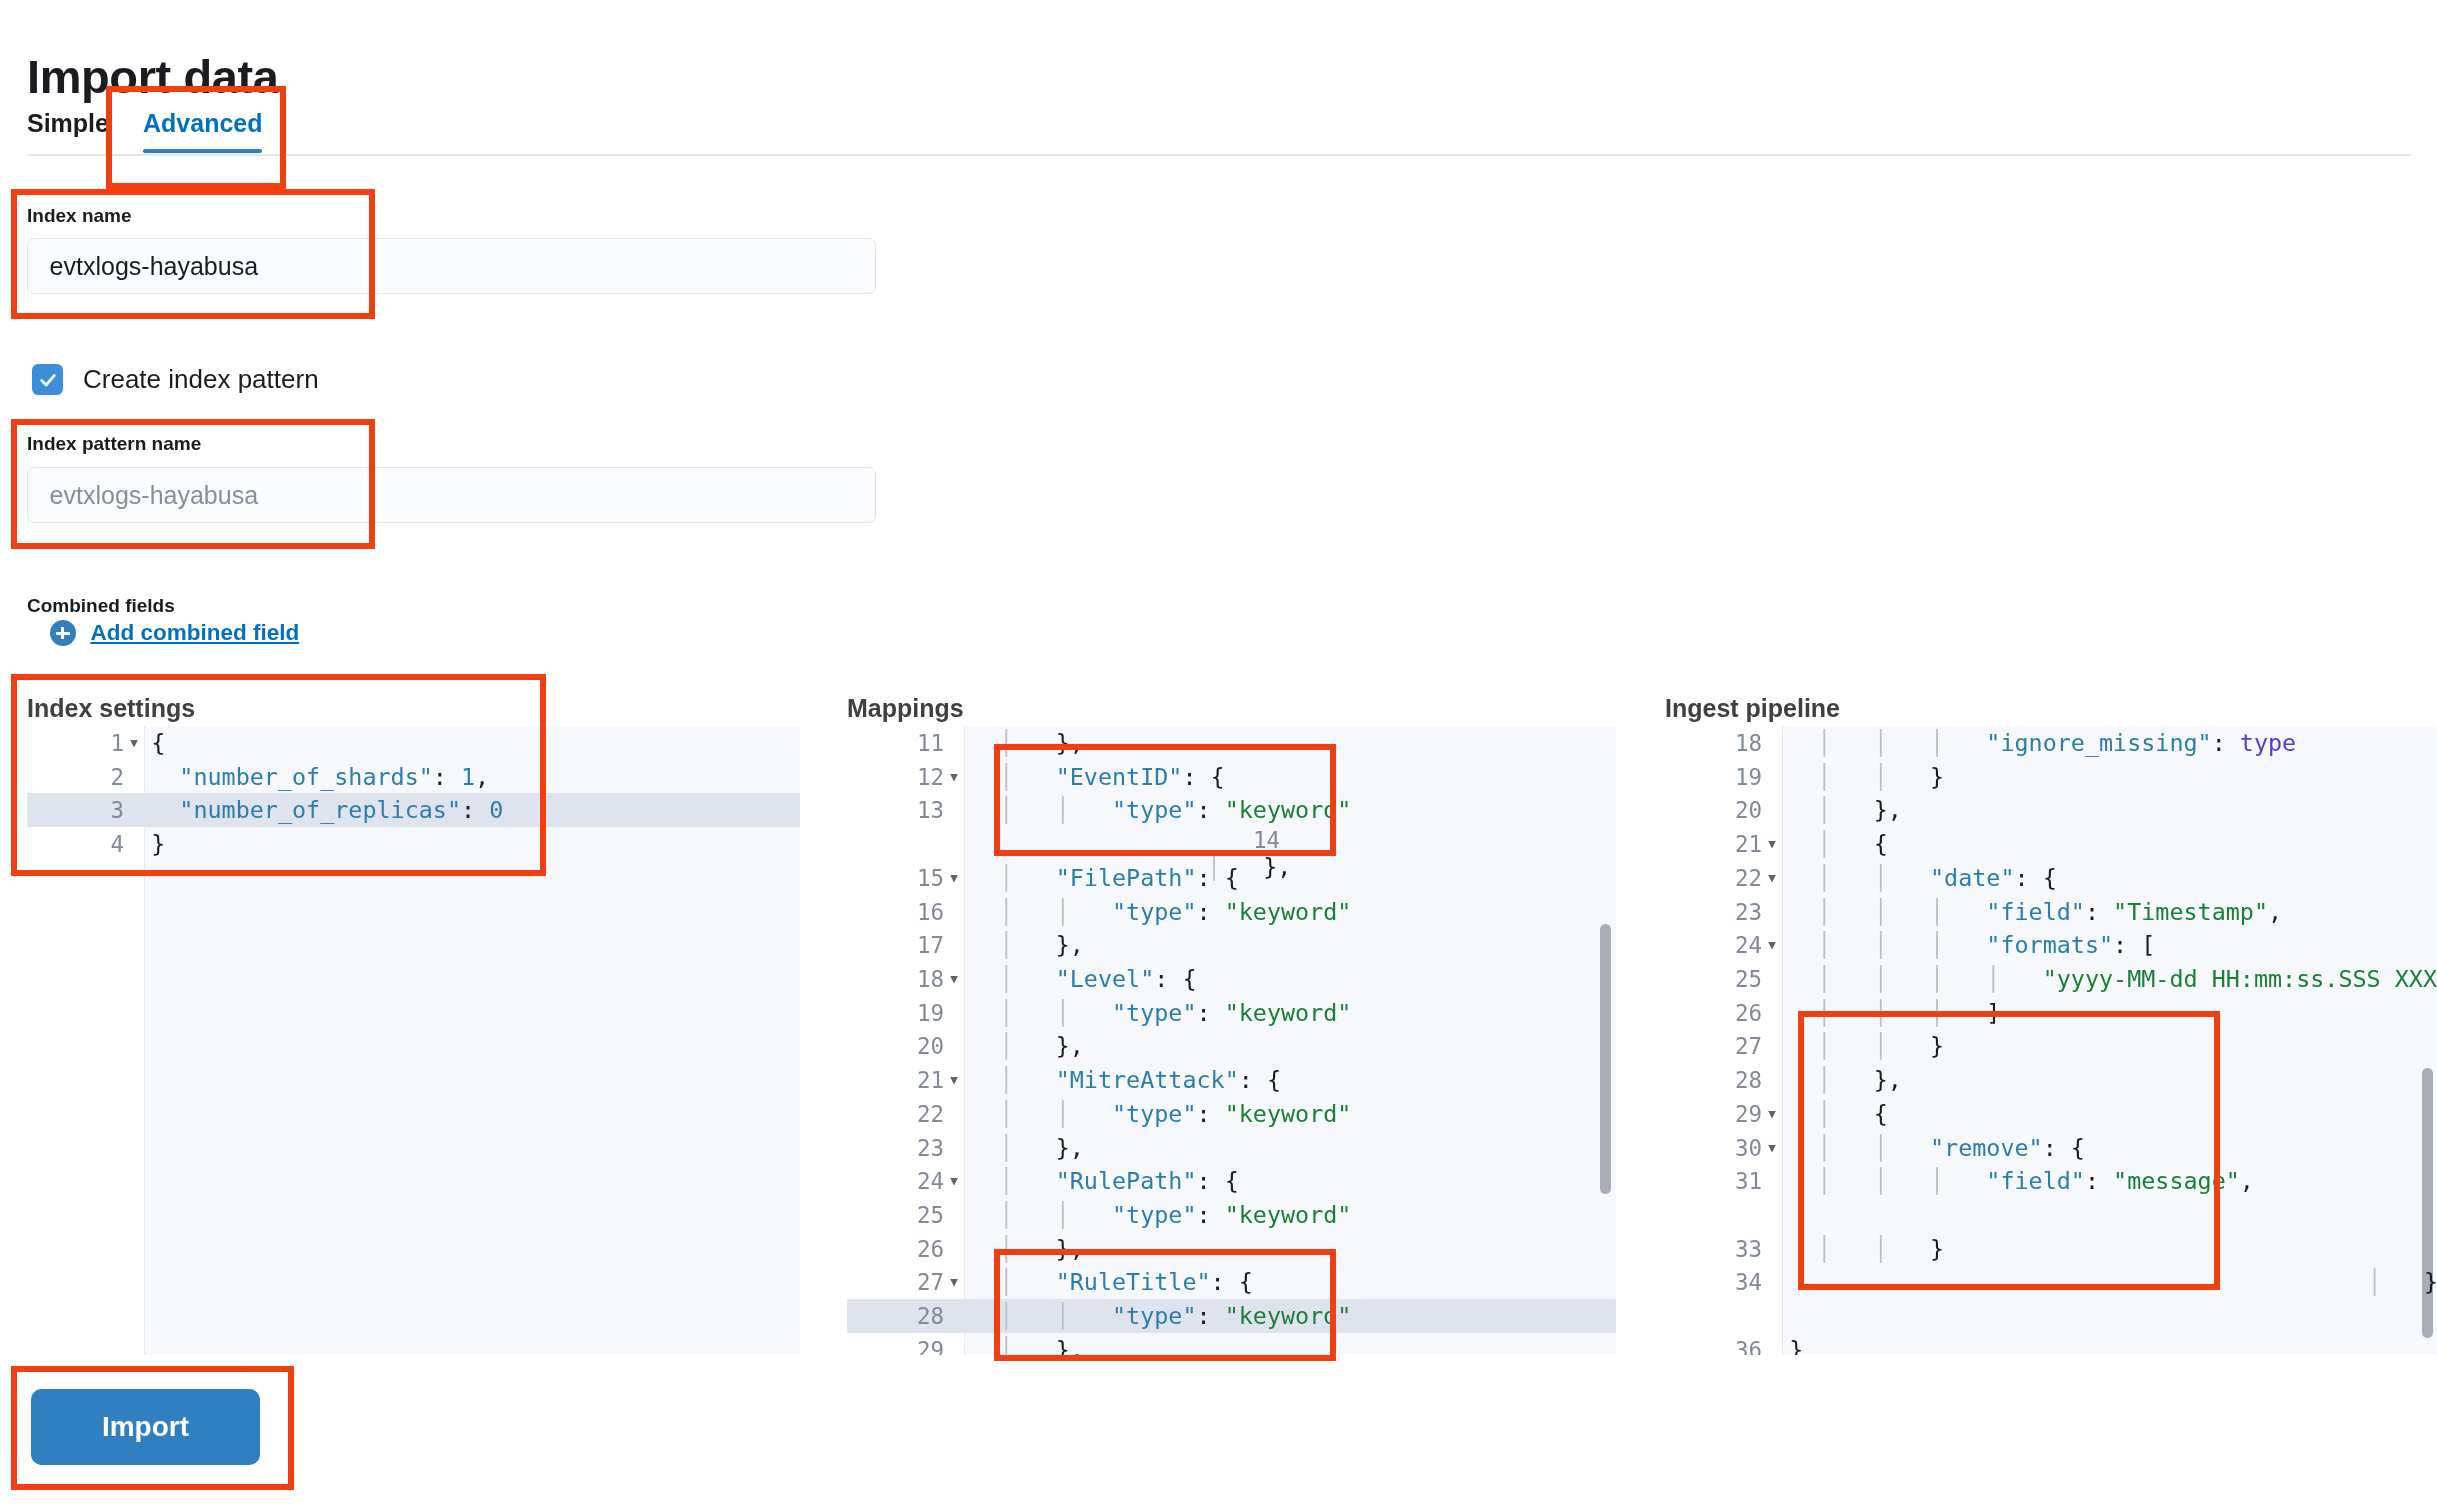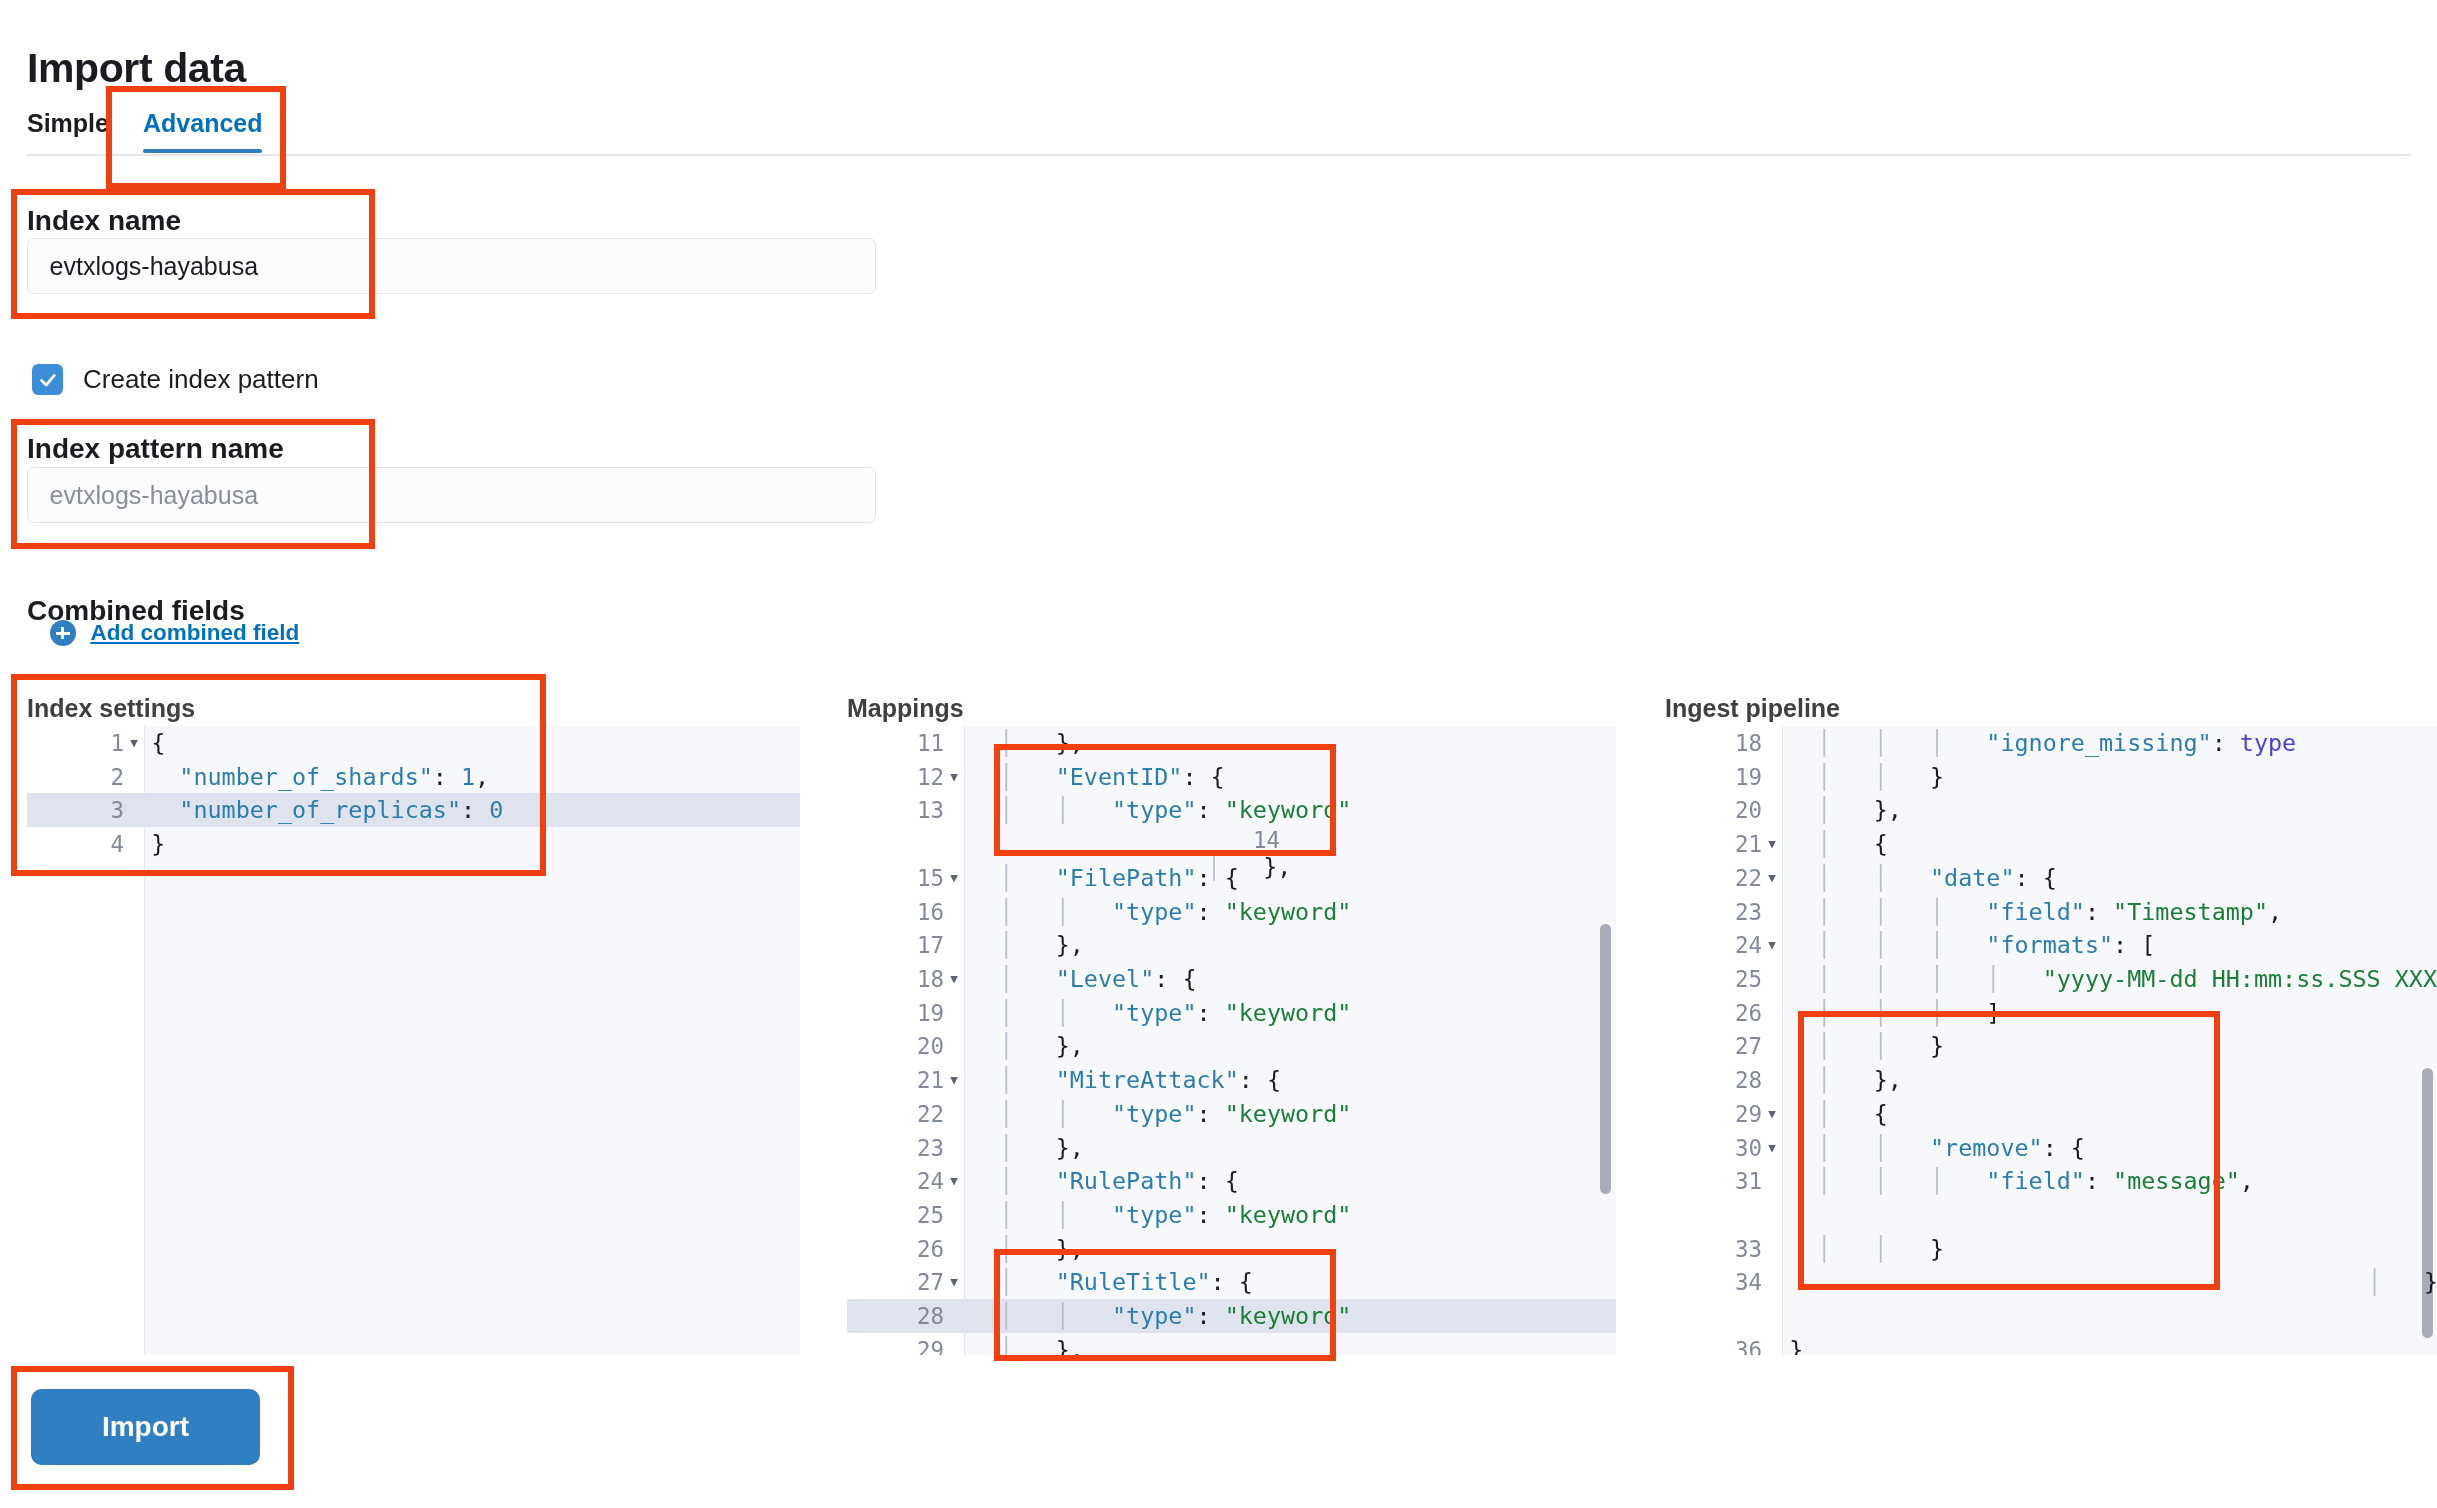--- a/index.html
+++ b/index.html
@@ -11,21 +11,21 @@
     position: relative;
     font-family: "Liberation Sans", sans-serif;
     color: #343741;
     overflow: hidden;
   }
 
   
   .page-title {
     position: absolute;
     left: 27px; top: 18px;
-    font-size: 41px;
+    font-size: 47px;
     font-weight: 700;
     letter-spacing: -0.4px;
     color: #1a1c21;
   }
 
   
   .tabs {
     position: absolute;
     left: 27px; top: 99px;
     width: 2391px;
@@ -58,21 +58,21 @@
     position: absolute;
     left: 0; bottom: 0;
     width: 100%; height: 4.5px;
     background: #2f7fc1;
     border-radius: 1.8px;
   }
 
   
   .field-label {
     position: absolute;
-    font-size: 28px;
+    font-size: 19px;
     font-weight: 700;
     color: #1a1c21;
     white-space: nowrap;
     text-align: right;
   }
   .text-input {
     position: absolute;
     height: 56px;
     background: #fbfcfd;
     border: 0.9px solid #e0e3ec;

